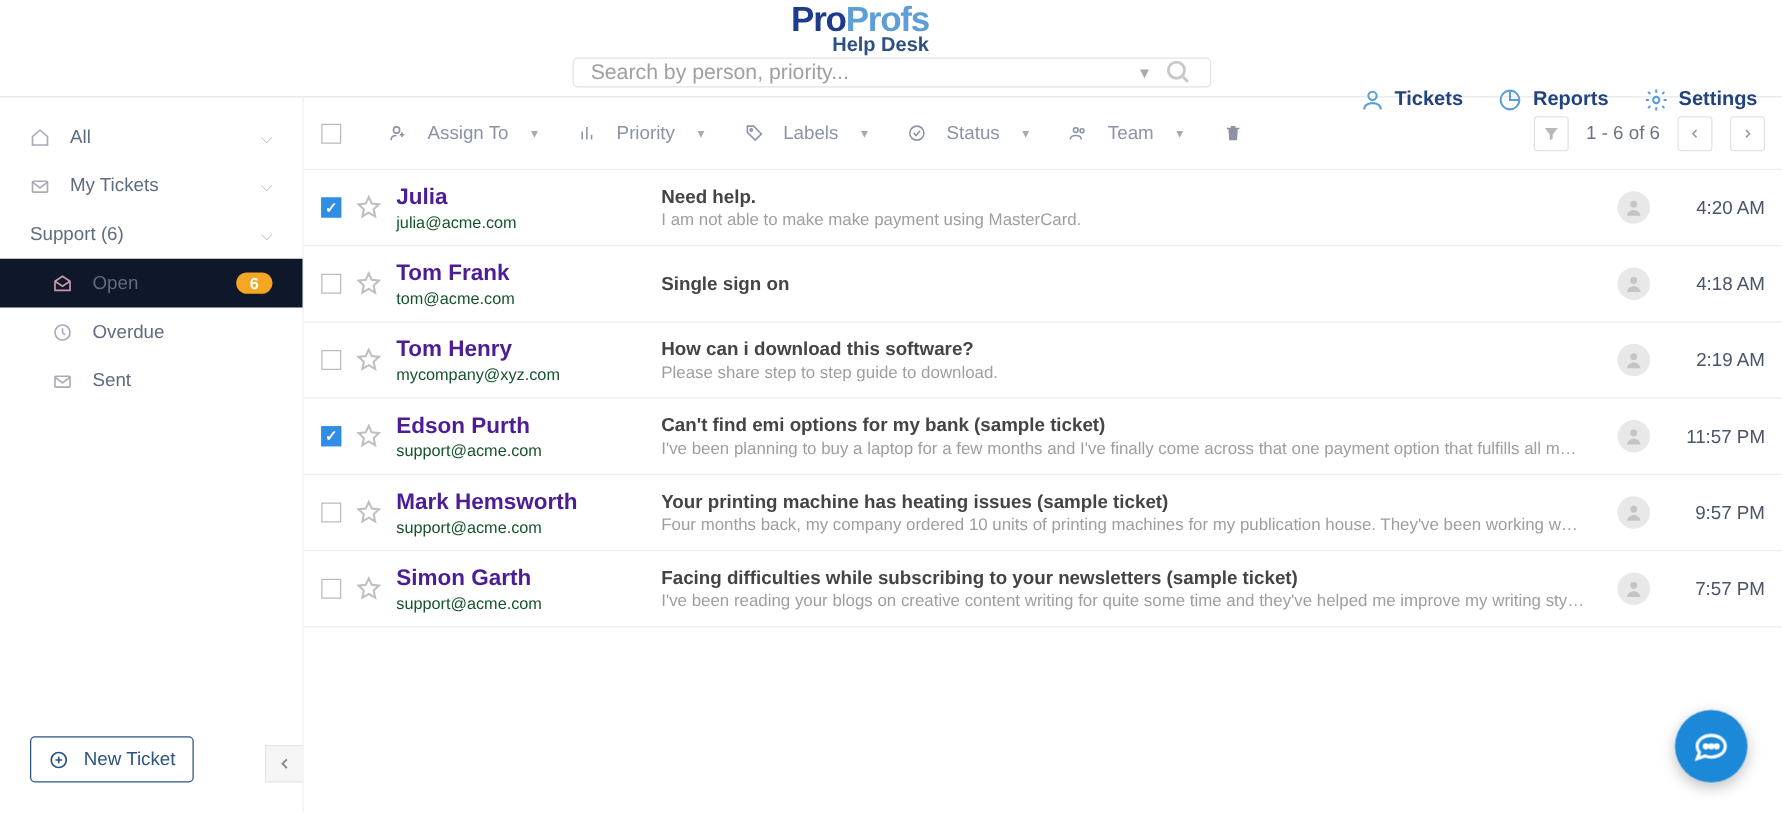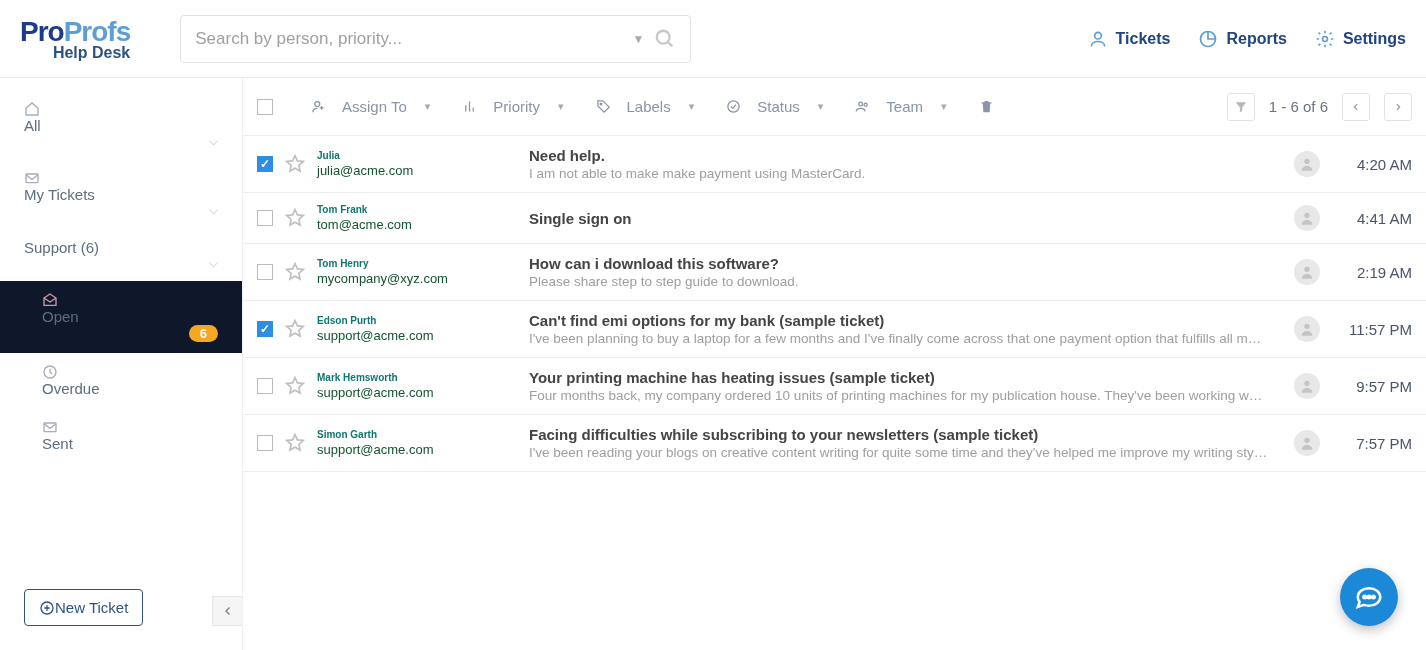--- a/index.html
+++ b/index.html
@@ -1,58 +1,58 @@
 <!DOCTYPE html>
 <html><head>
 <meta charset="utf-8">
 <style>
 * { box-sizing: border-box; margin: 0; padding: 0; }
 body { font-family: -apple-system, BlinkMacSystemFont, "Segoe UI", Arial, sans-serif; font-size: 14px; color: #4a5568; background: #fff; }
-.top-header { display: flex; align-items: center; height: 78px; border-bottom: 1px solid #e8e8e8; padding: 0 20px; }
+.top-header { display: flex; align-items: center; height: 78px; border-bottom: 1px solid #e8e8e8; padding: 0 20px; flex-direction: column; }
 .logo { display: flex; flex-direction: column; margin-right: 50px; }
 .logo-text { font-size: 28px; font-weight: 800; letter-spacing: -1px; }
 .logo-pro1 { color: #1e3a8a; }
 .logo-pro2 { color: #5e9ed6; }
 .logo-sub { color: #2c5282; font-weight: 600; font-size: 16px; text-align: right; margin-top: -4px; }
 .search-box { display: flex; align-items: center; width: 511px; height: 48px; border: 1px solid #e2e2e2; border-radius: 4px; padding: 0 14px; }
 .search-input { flex: 1; border: none; outline: none; font-size: 17px; color: #999; background: transparent; }
 .search-input::placeholder { color: #a0a0a0; }
 .search-caret { color: #aaa; margin-right: 10px; font-size: 12px; }
 .search-icon-svg { color: #c8c8c8; }
 .header-right { margin-left: auto; display: flex; align-items: center; gap: 28px; }
 .nav-item { display: flex; align-items: center; gap: 8px; color: #21447e; font-weight: 600; font-size: 16px; cursor: pointer; }
 .nav-item svg { flex-shrink: 0; }
 .main { display: flex; height: calc(100vh - 78px); }
 .sidebar { width: 243px; border-right: 1px solid #f0f0f0; display: flex; flex-direction: column; padding-top: 12px; position: relative; }
-.side-item { display: flex; padding: 11px 24px; font-size: 15px; color: #5d6d7e; cursor: pointer; position: relative; flex-direction: column; }
+.side-item { display: flex; align-items: center; padding: 11px 24px; font-size: 15px; color: #5d6d7e; cursor: pointer; position: relative; }
 .side-item .si-icon { width: 20px; display: inline-flex; margin-right: 12px; color: #aab; }
 .side-item .chev { margin-left: auto; font-size: 12px; color: #bbb; }
 .side-indent { padding-left: 42px; }
 .side-item.active { background: #0f172a; }
 .badge { margin-left: auto; background: #f5a623; color: #fff; border-radius: 10px; padding: 1px 11px; font-size: 13px; font-weight: 600; }
 .sidebar-footer { margin-top: auto; padding: 0 24px 24px; display: flex; align-items: center; gap: 16px; }
-.new-ticket-btn { display: flex; align-items: center; gap: 0; border: 1px solid #2c5282; color: #2c5282; background: #fff; padding: 9px 14px; border-radius: 4px; font-size: 15px; cursor: pointer; font-weight: 500; }
+.new-ticket-btn { display: flex; align-items: center; gap: 12px; border: 1px solid #2c5282; color: #2c5282; background: #fff; padding: 9px 14px; border-radius: 4px; font-size: 15px; cursor: pointer; font-weight: 500; }
 .collapse-btn { width: 30px; height: 30px; border: 1px solid #e5e5e5; background: #f5f5f5; display: flex; align-items: center; justify-content: center; cursor: pointer; position: absolute; right: 0; bottom: 24px; border-right: none; }
 .content { flex: 1; display: flex; flex-direction: column; overflow: hidden; }
 .toolbar { display: flex; align-items: center; height: 58px; padding: 0 14px; border-bottom: 1px solid #eee; gap: 4px; }
 .tb-check { width: 16px; height: 16px; border: 1.5px solid #bbb; margin: 0 20px 0 0; }
 .tb-action { display: flex; align-items: center; gap: 16px; padding: 6px 14px; color: #8a94a6; font-size: 15px; cursor: pointer; }
 .tb-action .caret { font-size: 11px; color: #aaa; margin-left: 2px; }
 .tb-right { margin-left: auto; display: flex; align-items: center; gap: 14px; }
 .filter-btn { width: 28px; height: 28px; border: 1px solid #e2e2e2; border-radius: 3px; display: flex; align-items: center; justify-content: center; color: #b8b8b8; cursor: pointer; }
 .pager-info { font-size: 15px; color: #6b7280; }
 .pager-btn { width: 28px; height: 28px; border: 1px solid #e2e2e2; border-radius: 3px; display: flex; align-items: center; justify-content: center; color: #999; cursor: pointer; }
 .ticket-list { flex: 1; overflow-y: auto; }
 .ticket-row { display: flex; align-items: center; padding: 11px 14px; border-bottom: 1px solid #eee; gap: 12px; }
 .check { width: 16px; height: 16px; border: 1.5px solid #bbb; display: inline-flex; align-items: center; justify-content: center; flex-shrink: 0; cursor: pointer; }
 .check.checked { background: #2f8de4; border-color: #2f8de4; }
 .check.checked::after { content: "✓"; color: #fff; font-size: 12px; font-weight: bold; }
 .star { color: #bfbfbf; flex-shrink: 0; cursor: pointer; }
 .sender-col { width: 200px; flex-shrink: 0; }
-.sender-name { font-weight: 600; color: #0f766e; font-size: 10px; }
+.sender-name { font-weight: 600; color: #4c1d95; font-size: 18px; }
 .sender-email { color: #14532d; font-size: 13px; margin-top: 2px; }
 .subject-col { flex: 1; min-width: 0; }
 .subject { font-weight: 600; color: #444; font-size: 15px; white-space: nowrap; overflow: hidden; text-overflow: ellipsis; }
 .preview { color: #9e9e9e; font-size: 13.5px; margin-top: 2px; white-space: nowrap; overflow: hidden; text-overflow: ellipsis; }
 .avatar { width: 26px; height: 26px; border-radius: 50%; background: #e8e8e8; display: flex; align-items: center; justify-content: center; flex-shrink: 0; margin-left: 14px; }
 .avatar svg { fill: #c4c4c4; }
 .time { width: 80px; text-align: right; color: #4a5568; font-size: 15px; flex-shrink: 0; }
 .chat-bubble { position: fixed; bottom: 24px; right: 28px; width: 58px; height: 58px; border-radius: 50%; background: #1b88d8; display: flex; align-items: center; justify-content: center; box-shadow: 0 4px 12px rgba(0,0,0,.25); cursor: pointer; }
 </style>
 </head>
@@ -267,21 +267,21 @@
     </div>
     <div class="subject-col">
       <div class="subject">Single sign on</div>
     </div>
     <div class="avatar">
             <svg width="16" height="16" viewBox="0 0 24 24">
               <circle cx="12" cy="8" r="4"></circle>
               <path d="M4 22c0-4 4-7 8-7s8 3 8 7z"></path>
             </svg>
           </div>
-    <div class="time">4:41 AM</div>
+    <div class="time">4:18 AM</div>
   </div>
         <div class="ticket-row">
     <span class="check "></span>
     <svg class="star" width="20" height="20" viewBox="0 0 24 24" fill="none" stroke="currentColor" stroke-width="2">
             <path d="M12 2l2.9 6.3 6.9.7-5.1 4.7 1.4 6.8L12 17l-6.1 3.5 1.4-6.8L2.2 9l6.9-.7z"></path>
           </svg>
     <div class="sender-col">
       <div class="sender-name">Tom Henry</div>
       <div class="sender-email">mycompany@xyz.com</div>
     </div>

